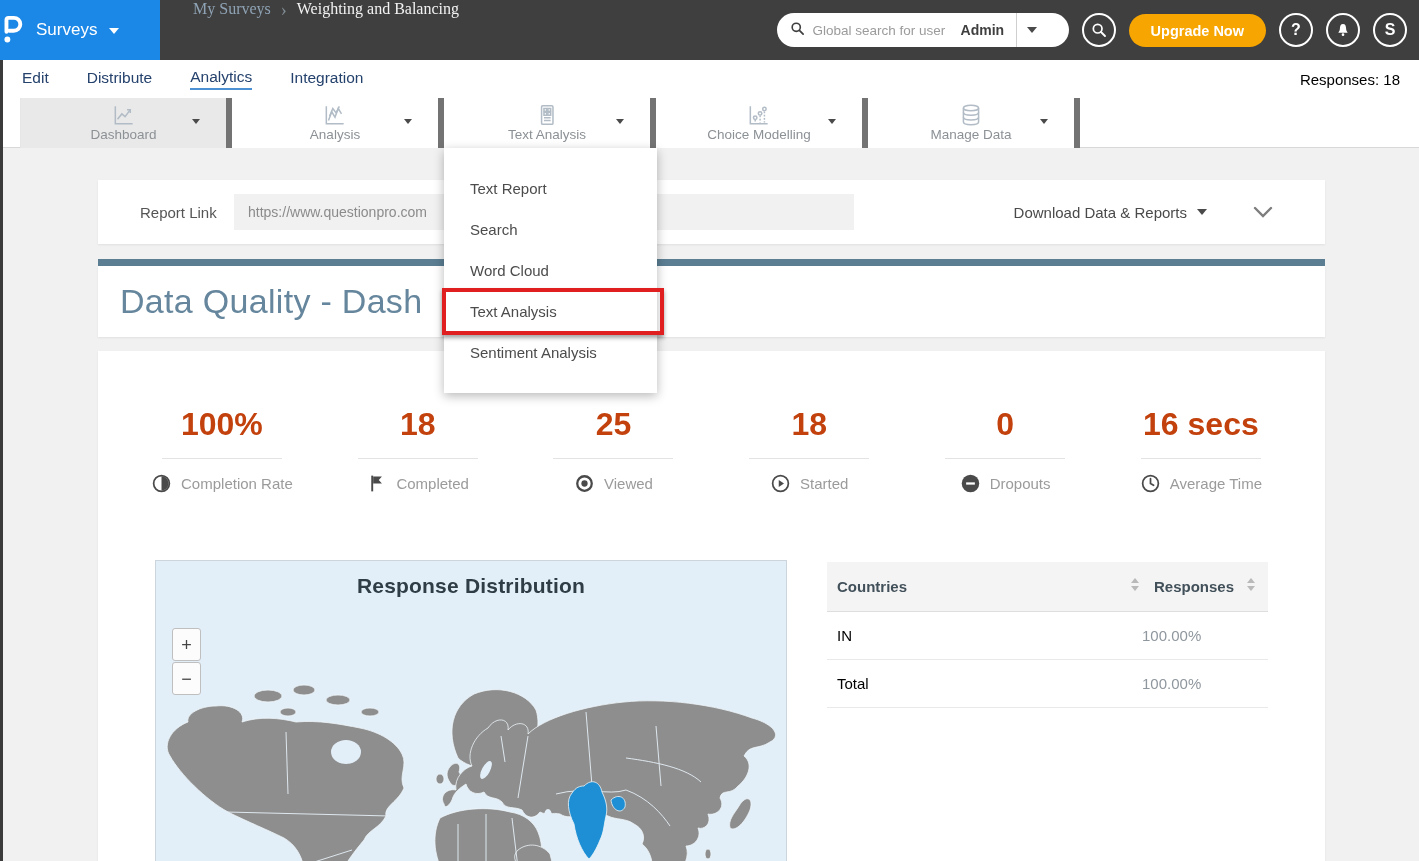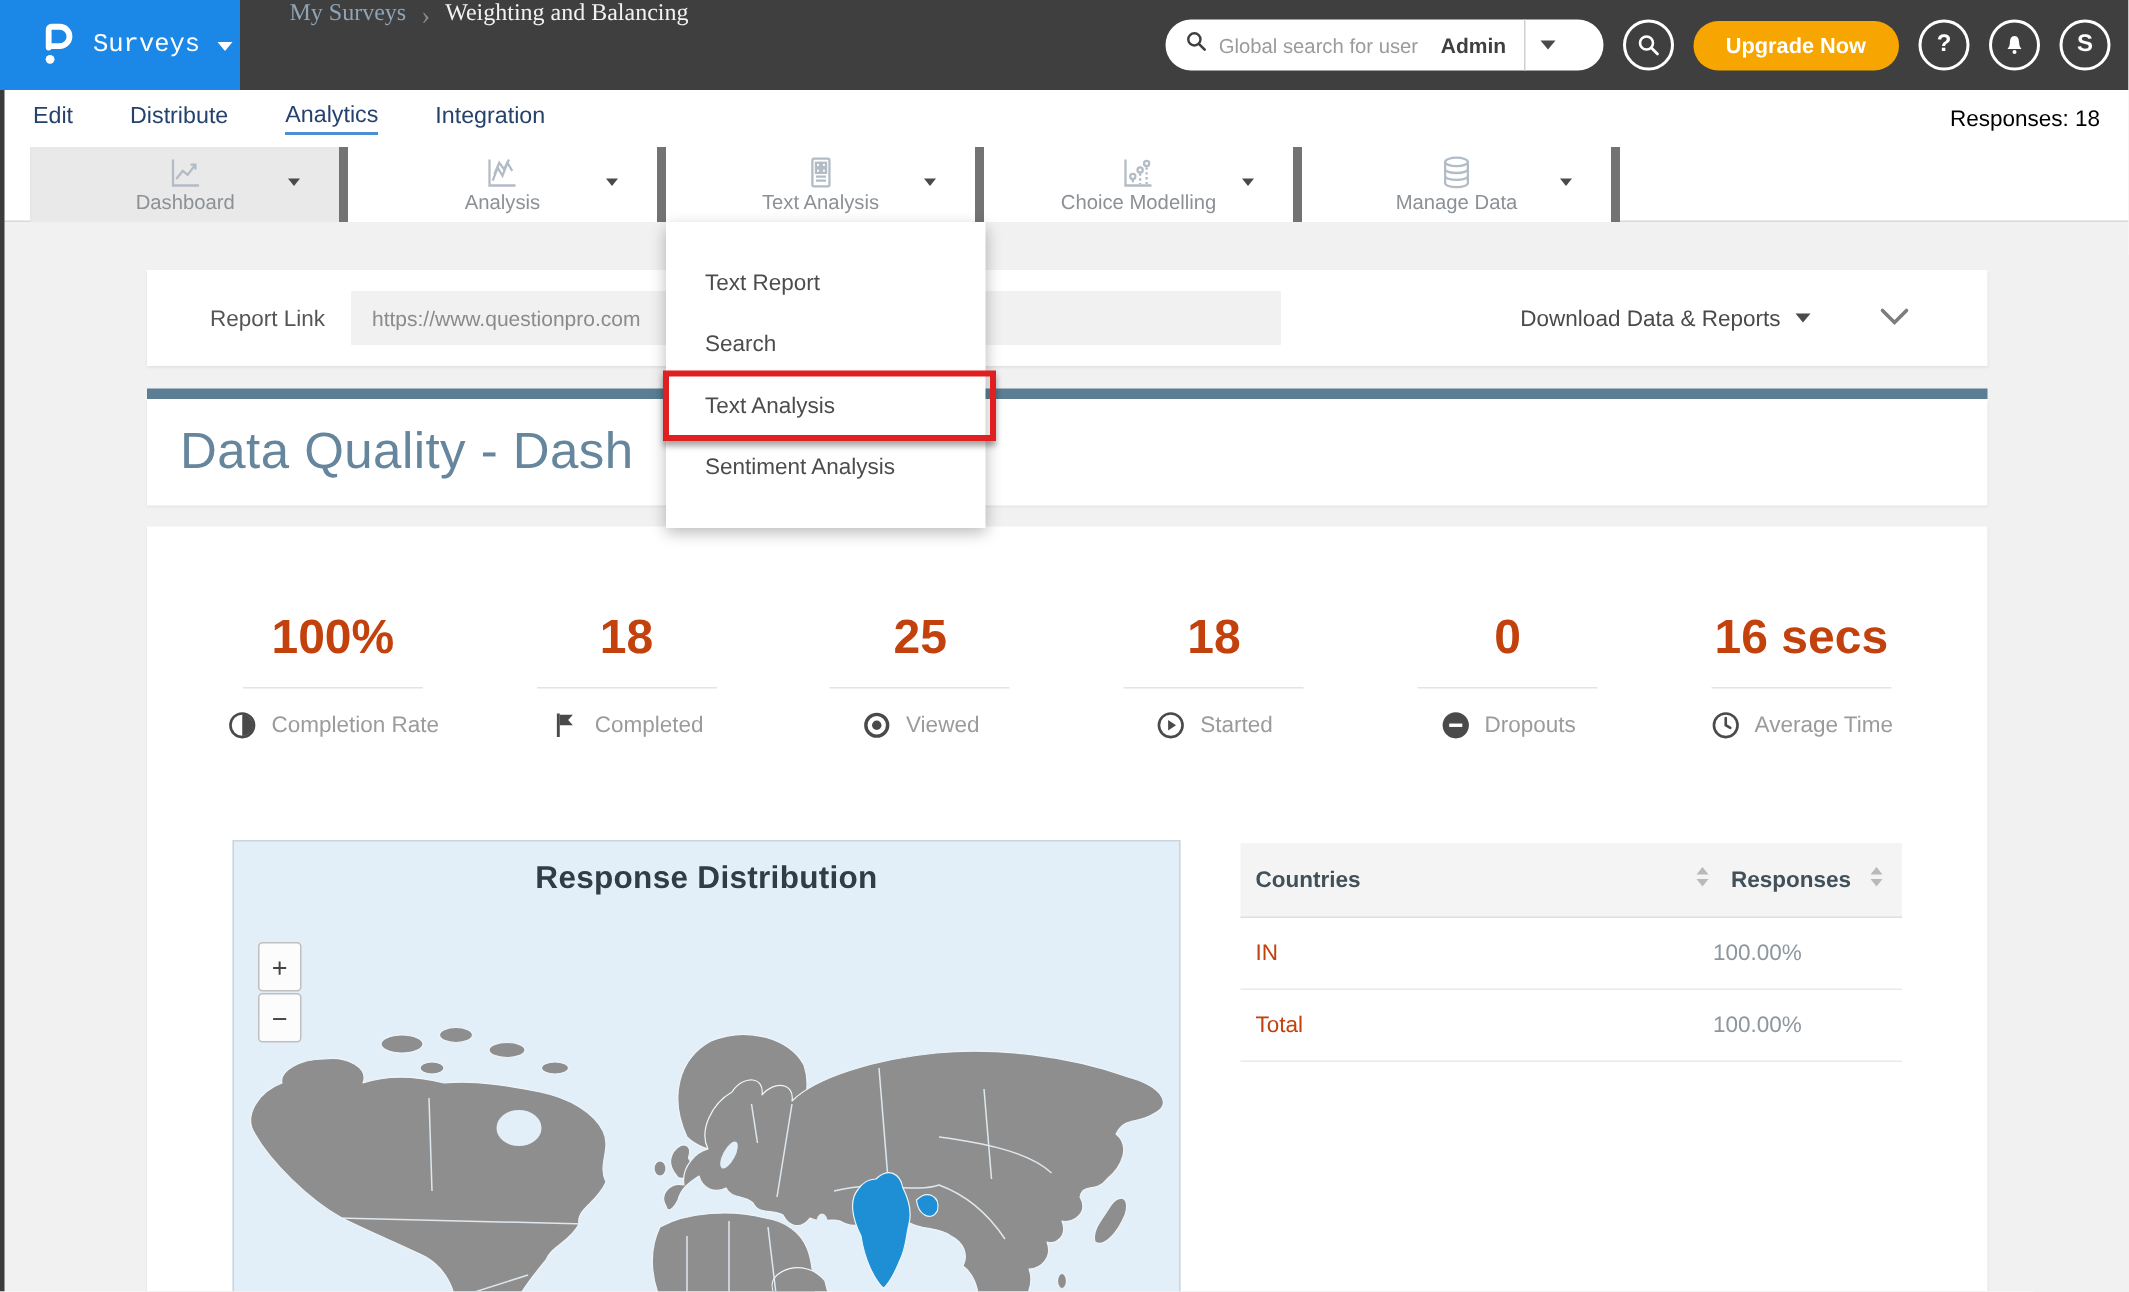--- a/index.html
+++ b/index.html
@@ -3,21 +3,21 @@
 <meta charset="utf-8">
 <style>
   * { margin:0; padding:0; box-sizing:border-box; }
   html,body { width:1419px; height:861px; overflow:hidden; background:#f1f1f1;
               font-family:"Liberation Sans", sans-serif; }
   #screen { position:relative; width:1419px; height:861px; }
 
   
   #topbar { position:absolute; left:0; top:0; width:1419px; height:60px; background:#3f3f3f; z-index:60; }
   #logo-box { position:absolute; left:0; top:0; width:160px; height:60px; background:#1b87e6;
-              display:flex; align-items:center; padding-left:26px; gap:12px; cursor:pointer;font-family:Liberation Mono, monospace; }
+              display:flex; align-items:center; gap:12px; cursor:pointer; }
   #logo-box .product { color:#fff; font-size:17px; font-weight:500; }
   .caret-white { width:0; height:0; border-left:5px solid transparent; border-right:5px solid transparent; border-top:6px solid #fff; margin-top:2px; }
   #breadcrumb { position:absolute; left:193px; top:0; height:60px; display:flex; gap:10px;font-family:Liberation Serif, serif; }
   #breadcrumb .parent { color:#8fa3b5; font-size:16px; }
   #breadcrumb .sep { color:#828c94; font-size:18px; }
   #breadcrumb .current { color:#f2f2f2; font-size:16px; }
 
   #topbar-right { position:absolute; right:12px; top:13px; display:flex; gap:13px; align-items:flex-end; }
   #search-pill { width:292px; height:34px; background:#fff; border-radius:17px; display:flex; align-items:center; padding:0 0 0 13px; }
   #search-pill svg { flex:0 0 auto; }
@@ -95,21 +95,21 @@
   #world-map { position:absolute; left:0; top:105px; }
 
   
   #countries-table { position:absolute; left:729px; top:211px; width:441px; }
   #table-header { height:50px; background:#f4f4f4; border-bottom:1px solid #dedede; display:flex;
                   align-items:center; padding:0 12px 0 10px; }
   #table-header .h1 { flex:1; font-size:15px; font-weight:700; color:#42505a; }
   #table-header .h2 { width:86px; font-size:15px; font-weight:700; color:#42505a; margin-left:14px; }
   .sort-icon { display:inline-block; margin-left:6px; }
   .t-row { height:48px; border-bottom:1px solid #e9e9e9; display:flex; align-items:center; padding:0 12px 0 10px; }
-  .t-row .c1 { flex:1; font-size:15px; color:#c2410c; }
+  .t-row .c1 { flex:1; font-size:15px; color:#000000; }
   .t-row .c2 { width:114px; font-size:15px; color:#8f979e; }
 
   
   #ta-menu { position:absolute; left:444px; top:148px; width:213px; background:#fff; z-index:58;
              box-shadow:0 3px 10px rgba(0,0,0,.28); padding:20px 0; }
   .menu-item { position:relative; height:41px; display:flex; align-items:center; padding-left:26px;
                font-size:15px; color:#4c4c4c; cursor:pointer; }
   .menu-item.hl::after { content:''; position:absolute; left:-2px; right:-7px; top:-3px; bottom:-3px;
                          border:4px solid #e02020; box-shadow:0 3px 4px rgba(0,0,0,.35); pointer-events:none; }
 </style>
@@ -419,17 +419,18 @@
       <div class="t-row">
         <span class="c1">Total</span>
         <span class="c2">100.00%</span>
       </div>
     </div>
   </div>
 
   <div id="ta-menu">
     <div class="menu-item">Text Report</div>
     <div class="menu-item">Search</div>
+    <div class="menu-item">Word Cloud</div>
     <div class="menu-item hl">Text Analysis</div>
     <div class="menu-item">Sentiment Analysis</div>
   </div>
 
 </div>
 
 </body></html>

